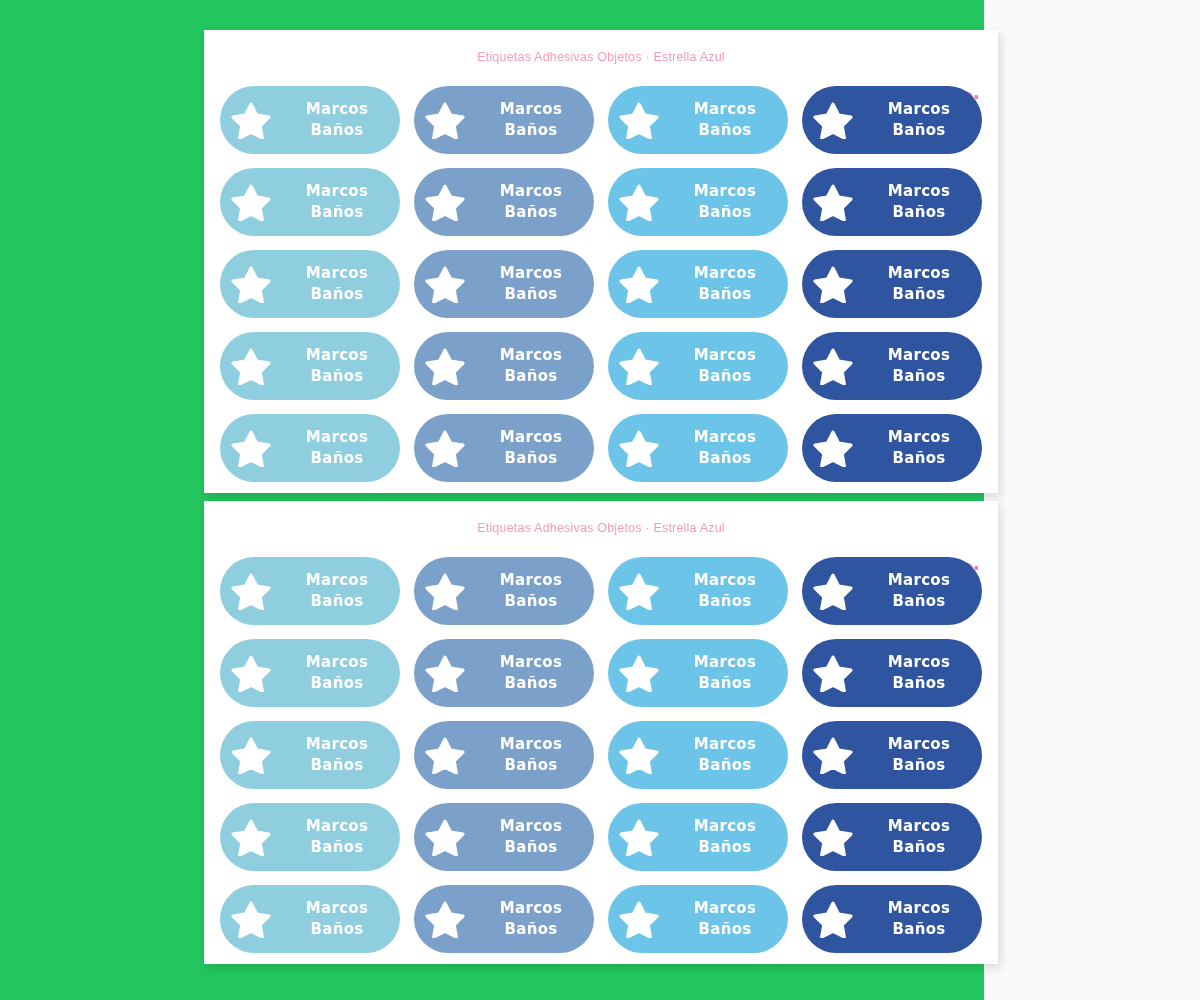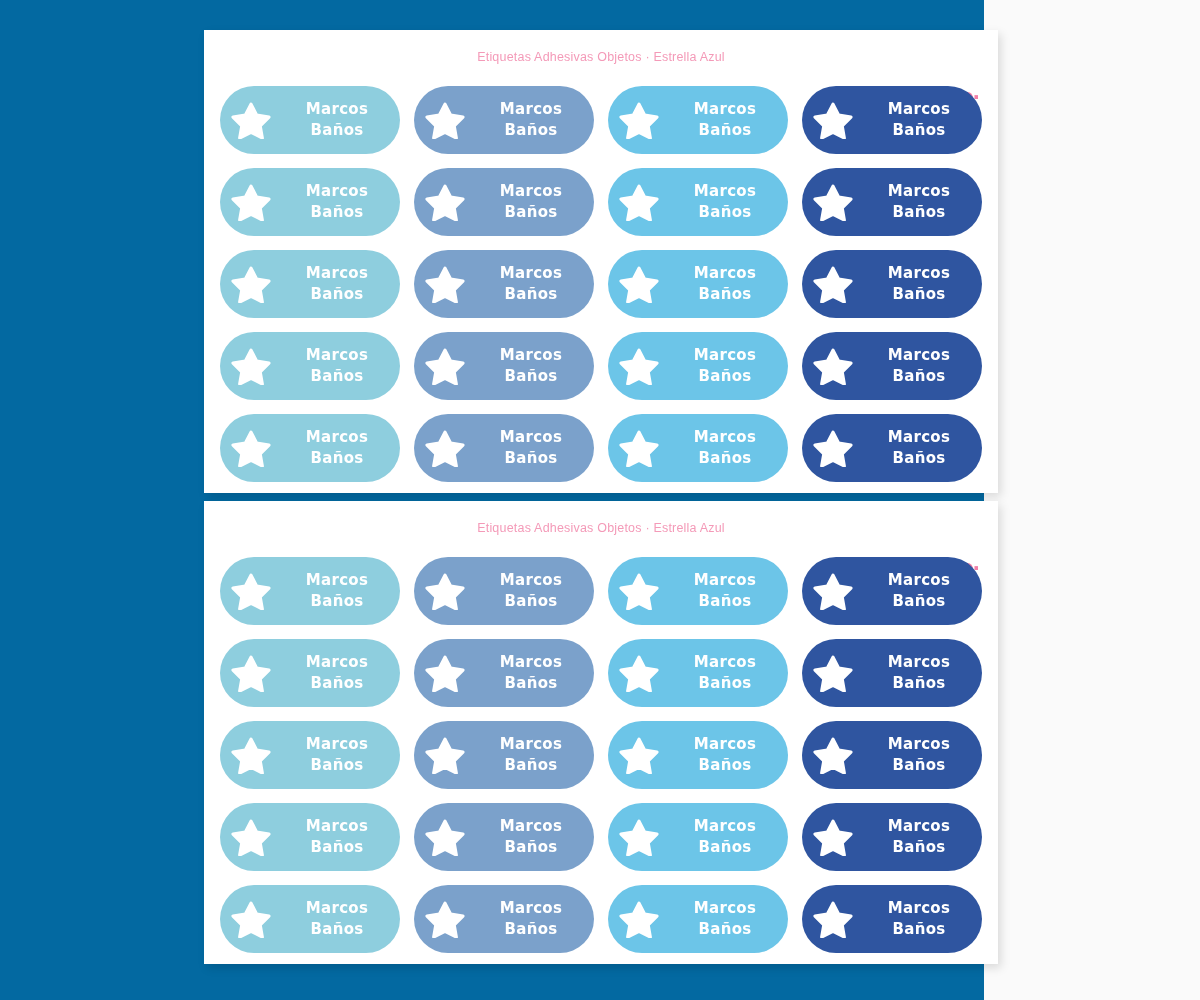--- a/index.html
+++ b/index.html
@@ -9,21 +9,21 @@
     height: 1000px;
     background: #fafafa;
     font-family: "Liberation Sans", sans-serif;
     overflow: hidden;
   }
 
   #app {
     position: relative;
     width: 984px;
     height: 1000px;
-    background: #0369a1;
+    background: #22c55e;
     padding-left: 20px;
   }
 
   
   .sheet {
     position: absolute;
     left: 204px;
     width: 794px;
     background: #ffffff;
     box-shadow: 3px 4px 9px rgba(0,0,0,0.13);

